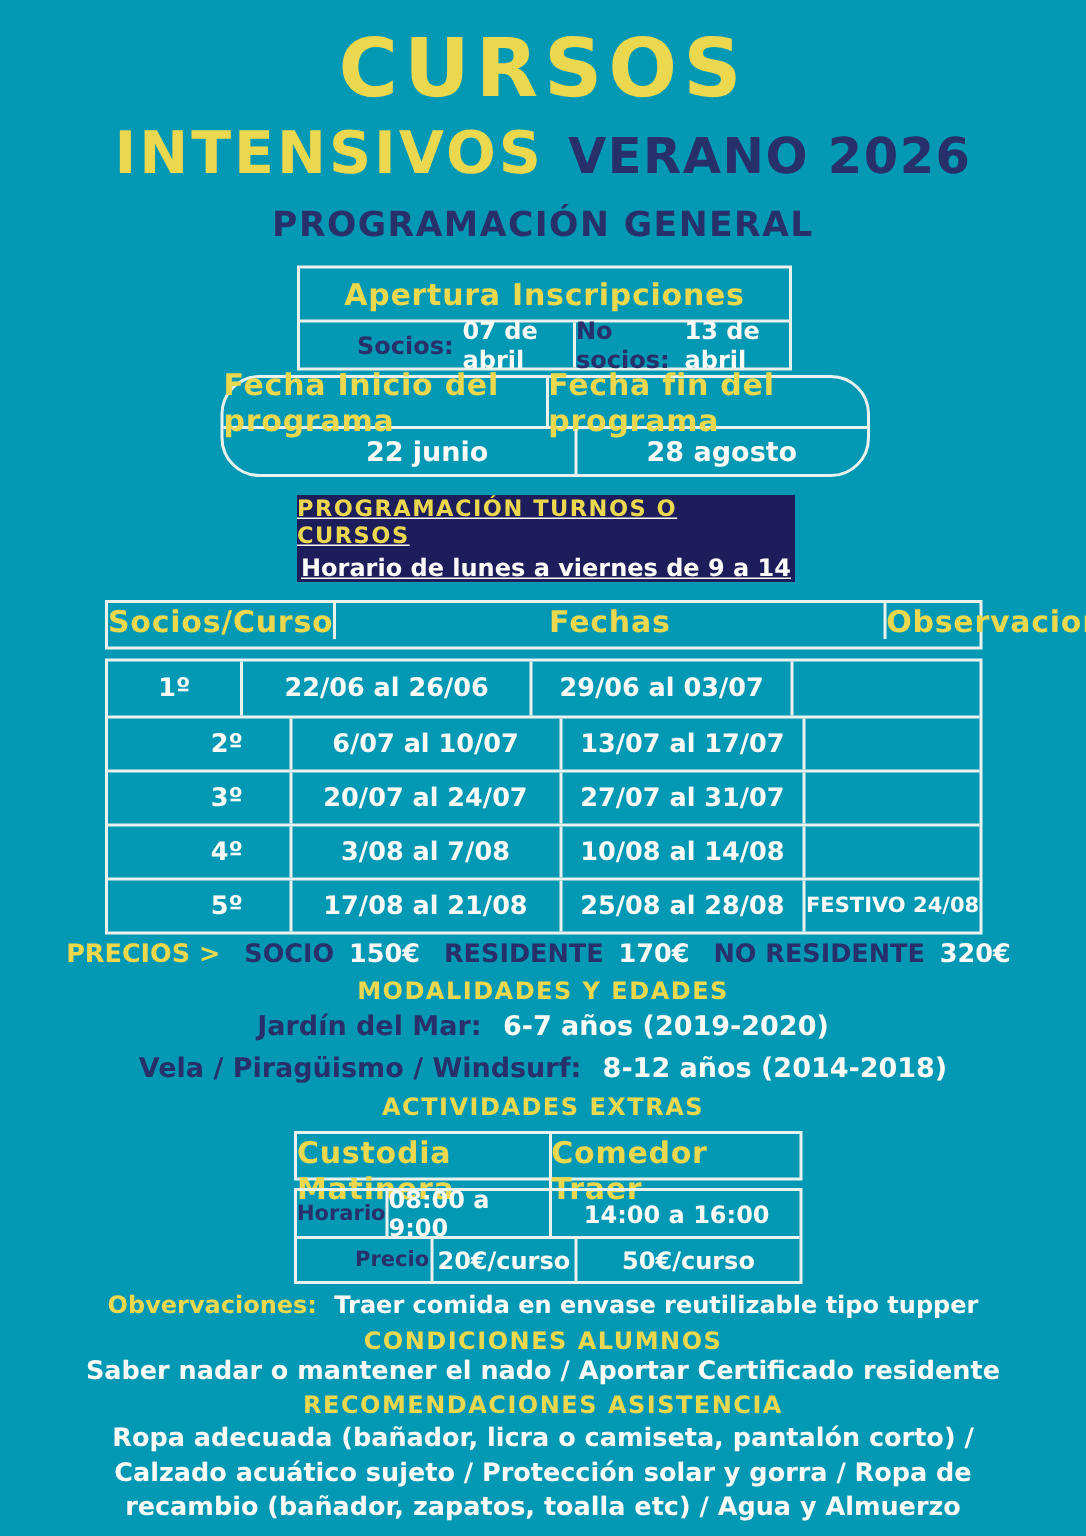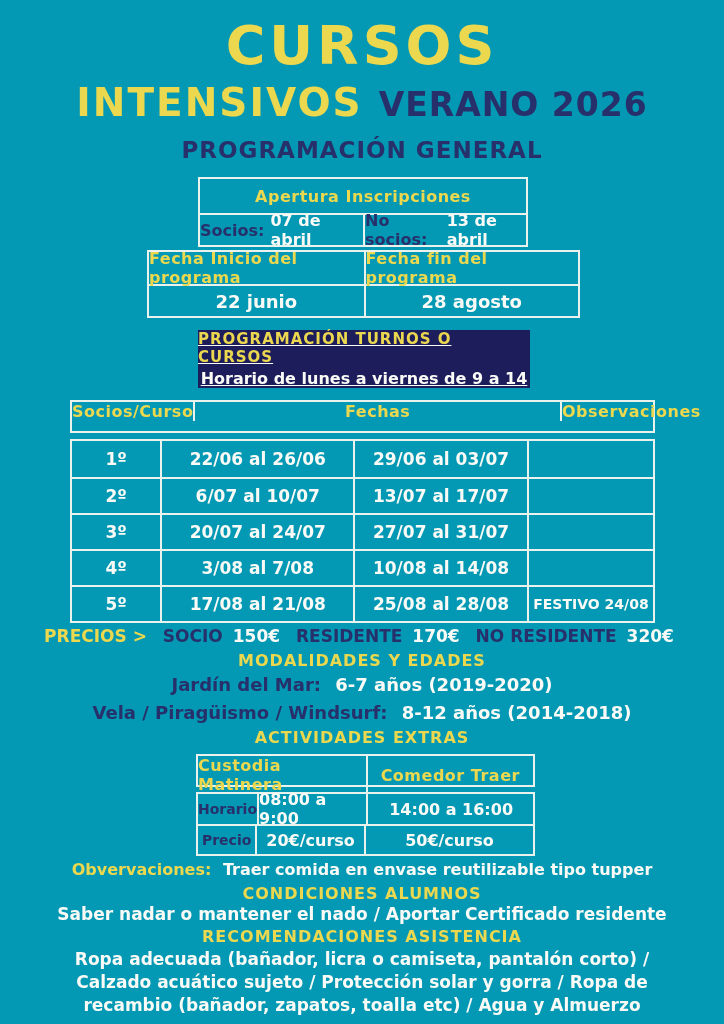--- a/index.html
+++ b/index.html
@@ -27,36 +27,36 @@
   
   .title1{top:14px;font-size:54px;letter-spacing:4px;color:var(--yellow);}
   .title2{top:80px;display:flex;justify-content:center;align-items:baseline;gap:16px;width:100%;}
   .title2 .t2a{font-size:39px;letter-spacing:2px;color:var(--yellow);}
   .title2 .t2b{font-size:33px;letter-spacing:1px;color:var(--navy);}
   .subtitle{top:137px;font-size:23px;letter-spacing:1px;color:var(--navy);}
 
   
   .tbl{border:2px solid var(--border);}
   .trow{display:flex;width:100%;}
-  .trow + .trow{border-top:2px solid var(--border);}
+  .trow + .trow{border-top:2px solid var(--border);padding-left:38px;}
   .tcell{display:flex;align-items:center;justify-content:center;gap:6px;}
   .tcell + .tcell{border-left:2px solid var(--border);}
-  .yellow-h{color:var(--yellow);font-size:16px;letter-spacing:0.5px;}
+  .yellow-h{color:var(--yellow);font-size:20px;letter-spacing:0.5px;}
   .navy-t{color:var(--navy);}
   .white-t{color:var(--white);}
 
   
   .tbl-inscr{left:198px;top:177px;width:330px;}
   .tbl-inscr .hrow{height:34px;}
   .tbl-inscr .brow{height:32px;font-size:16px;}
   .tbl-inscr .tcell{flex:0 0 50%;}
   .tbl-inscr .hcell{flex:0 0 100%;}
 
   
-  .tbl-prog{left:147px;top:250px;width:433px;}
+  .tbl-prog{left:147px;top:250px;width:433px;border-radius:26px;}
   .tbl-prog .trow{height:32px;}
   .tbl-prog .tcell{flex:0 0 50%;}
   .tbl-prog .brow{font-size:18px;}
 
   
   .banner{left:198px;top:330px;width:332px;height:58px;background:var(--banner);
     display:flex;flex-direction:column;align-items:center;justify-content:center;gap:3px;text-decoration:underline;}
   .banner .b1{color:var(--yellow);font-size:15px;letter-spacing:1px;}
   .banner .b2{color:var(--white);font-size:16px;}
 

